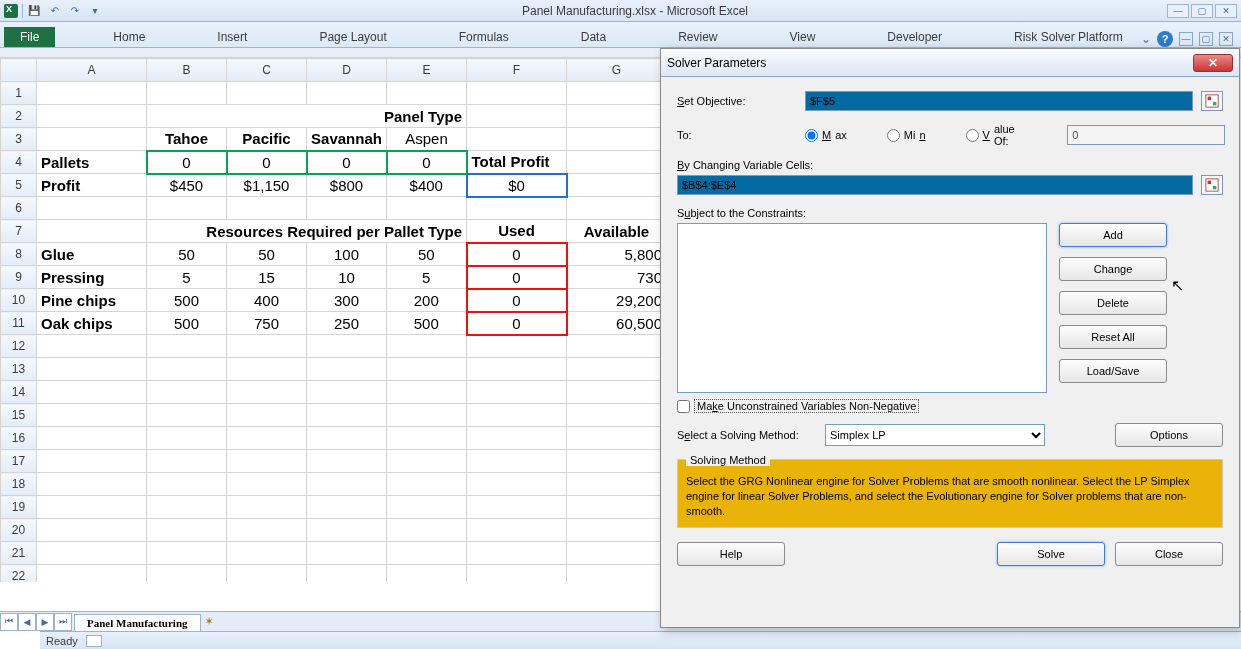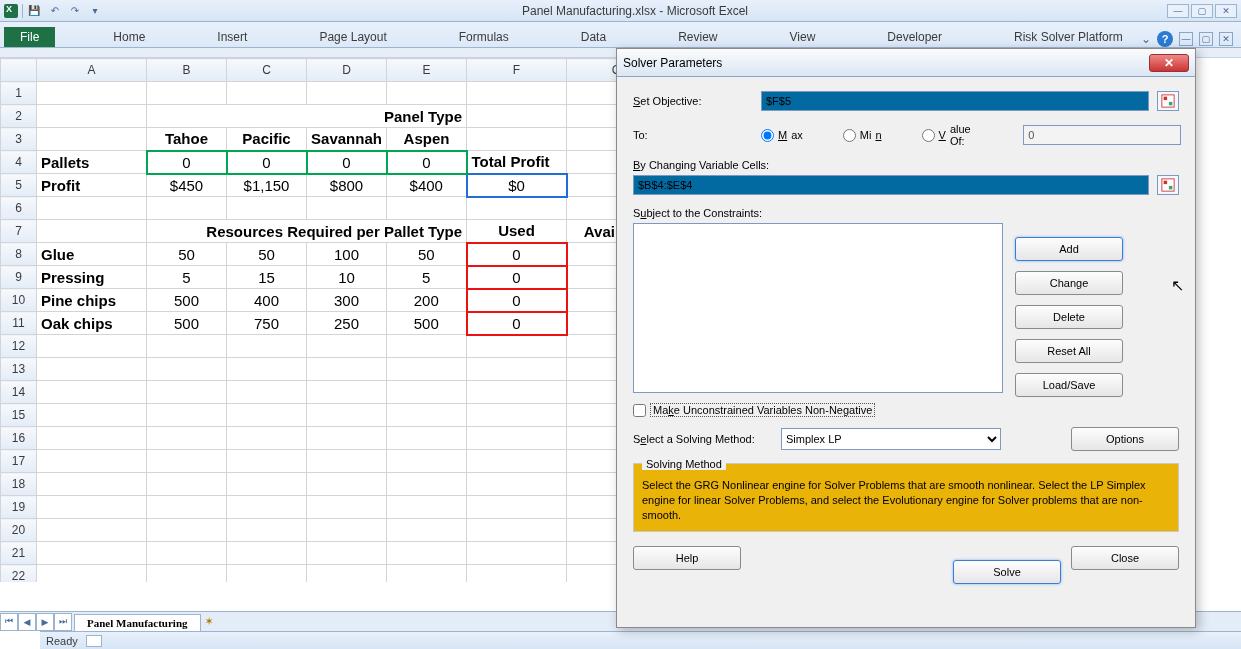--- a/index.html
+++ b/index.html
@@ -47,37 +47,37 @@
   .sheettabs{position:absolute;left:0;right:0;bottom:18px;height:20px;background:#e3ecf7;border-top:1px solid #9db4cf;display:flex;align-items:center;font-size:11px;}
   .sheettabs .nav{display:flex;gap:0;}
   .sheettabs .nav span{width:18px;height:18px;display:flex;align-items:center;justify-content:center;border:1px solid #9db4cf;background:#fff;cursor:pointer;color:#4a6a9a;font-size:9px;}
   .sheettabs .tab{background:#fff;border:1px solid #9db4cf;border-bottom:none;padding:2px 12px;margin-left:2px;position:relative;top:1px;font-weight:bold;font-family:Liberation Serif, serif;}
   .sheettabs .newtab{width:20px;margin-left:4px;color:#b07a00;}
 
   
   .statusbar{position:absolute;left:0;right:0;bottom:0;height:18px;background:linear-gradient(#e8f0fb,#d6e5f5);border-top:1px solid #9db4cf;display:flex;align-items:center;padding:8px 6px;font-size:11px;color:#3b3b3b;margin-left:40px;}
 
   
-  .solver{position:absolute;left:616px;top:48px;width:580px;height:580px;background:#f0f0f0;border:1px solid #8a8a8a;box-shadow:3px 3px 10px rgba(0,0,0,.25);}
+  .solver{position:absolute;left:660px;top:48px;width:580px;height:580px;background:#f0f0f0;border:1px solid #8a8a8a;box-shadow:3px 3px 10px rgba(0,0,0,.25);}
   .solver .dlg-title{height:28px;background:linear-gradient(#fbfcfd,#dbe6f4);display:flex;align-items:center;justify-content:space-between;padding:0 6px;border-bottom:1px solid #8aa6c7;}
   .solver .dlg-title span{font-size:12px;}
   .solver .close{width:40px;height:18px;background:linear-gradient(#e88,#c33);border:1px solid #933;border-radius:3px;color:#fff;display:flex;align-items:center;justify-content:center;font-size:11px;font-weight:bold;cursor:pointer;}
   .solver .body{padding:14px 16px;font-size:11px;color:#000;}
   .solver .row{display:flex;align-items:center;margin-bottom:12px;gap:8px;}
   .solver label{min-width:120px;}
   .solver .u{text-decoration:underline;}
   .solver input[type=text]{border:1px solid #7a9ac0;padding:2px 4px;font-size:11px;height:20px;background:#0369a1;}
   .solver .refbtn{width:22px;height:20px;border:1px solid #7a9ac0;background:#f4f7fb;display:flex;align-items:center;justify-content:center;cursor:pointer;}
   .solver .refbtn svg{width:14px;height:14px;}
   .solver .radio-row{display:flex;gap:40px;align-items:center;}
   .solver .radio-row label{min-width:auto;display:flex;align-items:center;gap:4px;}
   .solver .constraints-box{width:370px;height:170px;border:1px solid #7a9ac0;background:#fff;overflow:auto;}
   .solver .side-btns{display:flex;flex-direction:column;gap:10px;margin-left:12px;}
   .solver button.std{width:108px;height:24px;border:1px solid #8a8a8a;background:linear-gradient(#fdfdfd,#e6e6e6);font-size:11px;cursor:pointer;border-radius:3px;}
-  .solver button.std.primary{border:1px solid #3d7bd9;box-shadow:0 0 3px #7db3f0;margin-top:14px;}
+  .solver button.std.primary{border:1px solid #3d7bd9;box-shadow:0 0 3px #7db3f0;}
   .solver select{border:1px solid #7a9ac0;height:22px;font-size:11px;background:#fff;}
   .solver .method-box{border:1px solid #c8c8c8;padding:8px;margin-top:10px;background:#eab308;}
   .solver .method-box .mtitle{font-size:11px;position:relative;top:-14px;background:#f0f0f0;padding:0 4px;display:inline-block;}
   .solver .method-box p{font-size:11px;line-height:1.35;margin-top:-6px;}
   .solver .footer{display:flex;justify-content:space-between;margin-top:14px;}
   .solver .footer .rbtns{display:flex;gap:10px;}
   .chk{display:flex;align-items:center;gap:4px;margin:6px 0 10px;}
   .cursor{position:absolute;left:1171px;top:276px;font-size:16px;pointer-events:none;}
 </style>
 </head>
@@ -161,21 +161,21 @@
           <td colspan="4" class="merged-title">Panel Type</td>
           <td></td>
           <td></td>
         </tr>
   <tr>
           <th class="rowhdr">3</th>
           <td></td>
     <td class="tc" style="font-weight:bold">Tahoe</td>
     <td class="tc" style="font-weight:bold">Pacific</td>
     <td class="tc" style="font-weight:bold">Savannah</td>
-    <td class="tc" style="font-weight:bold">Aspen</td>
+    <td class="tc" style="font-weight:normal">Aspen</td>
     <td></td>
           <td></td>
         </tr>
   <tr class="green-box">
           <th class="rowhdr" style="border:1px solid #d4d4d4!important;background:linear-gradient(#f6f9fd,#e3ecf7);">4</th>
     <td class="tl" style="border:1px solid #d4d4d4!important;">Pallets</td>
     <td class="tc">0</td>
     <td class="tc">0</td>
     <td class="tc">0</td>
     <td class="tc">0</td>

